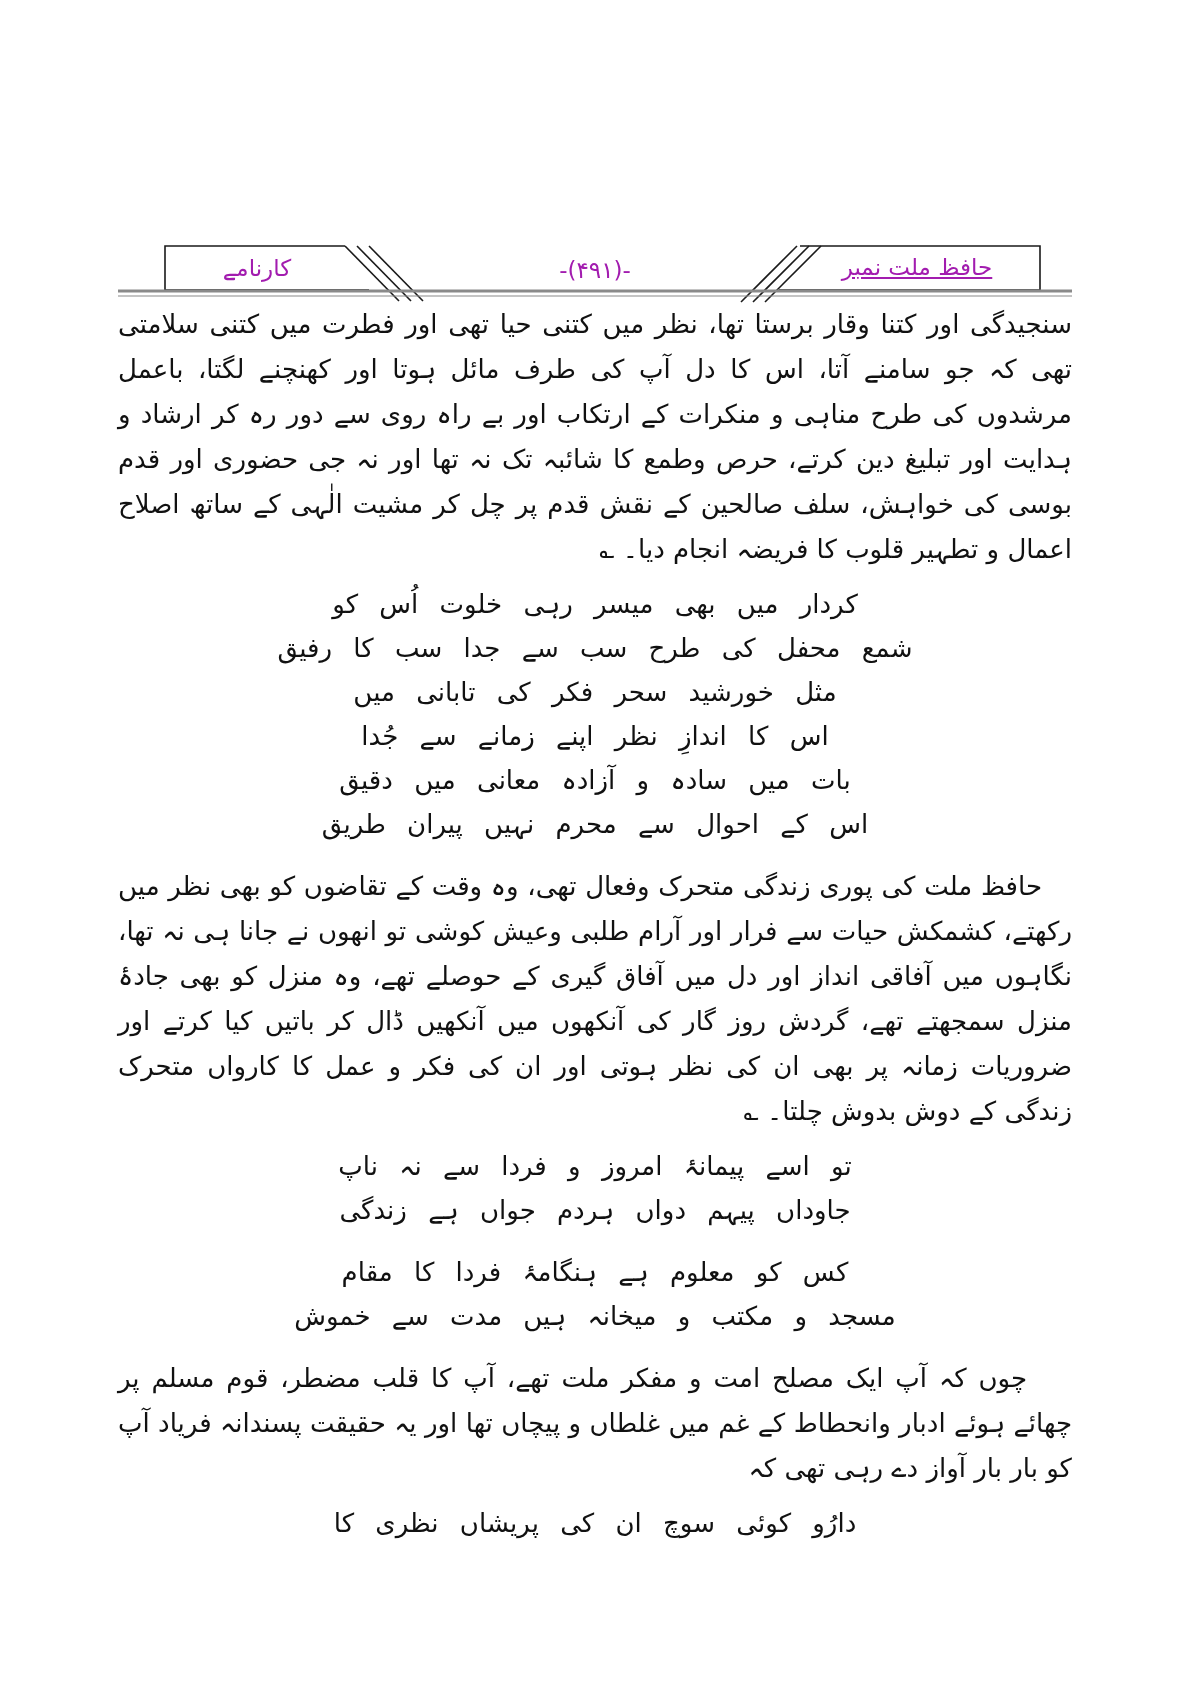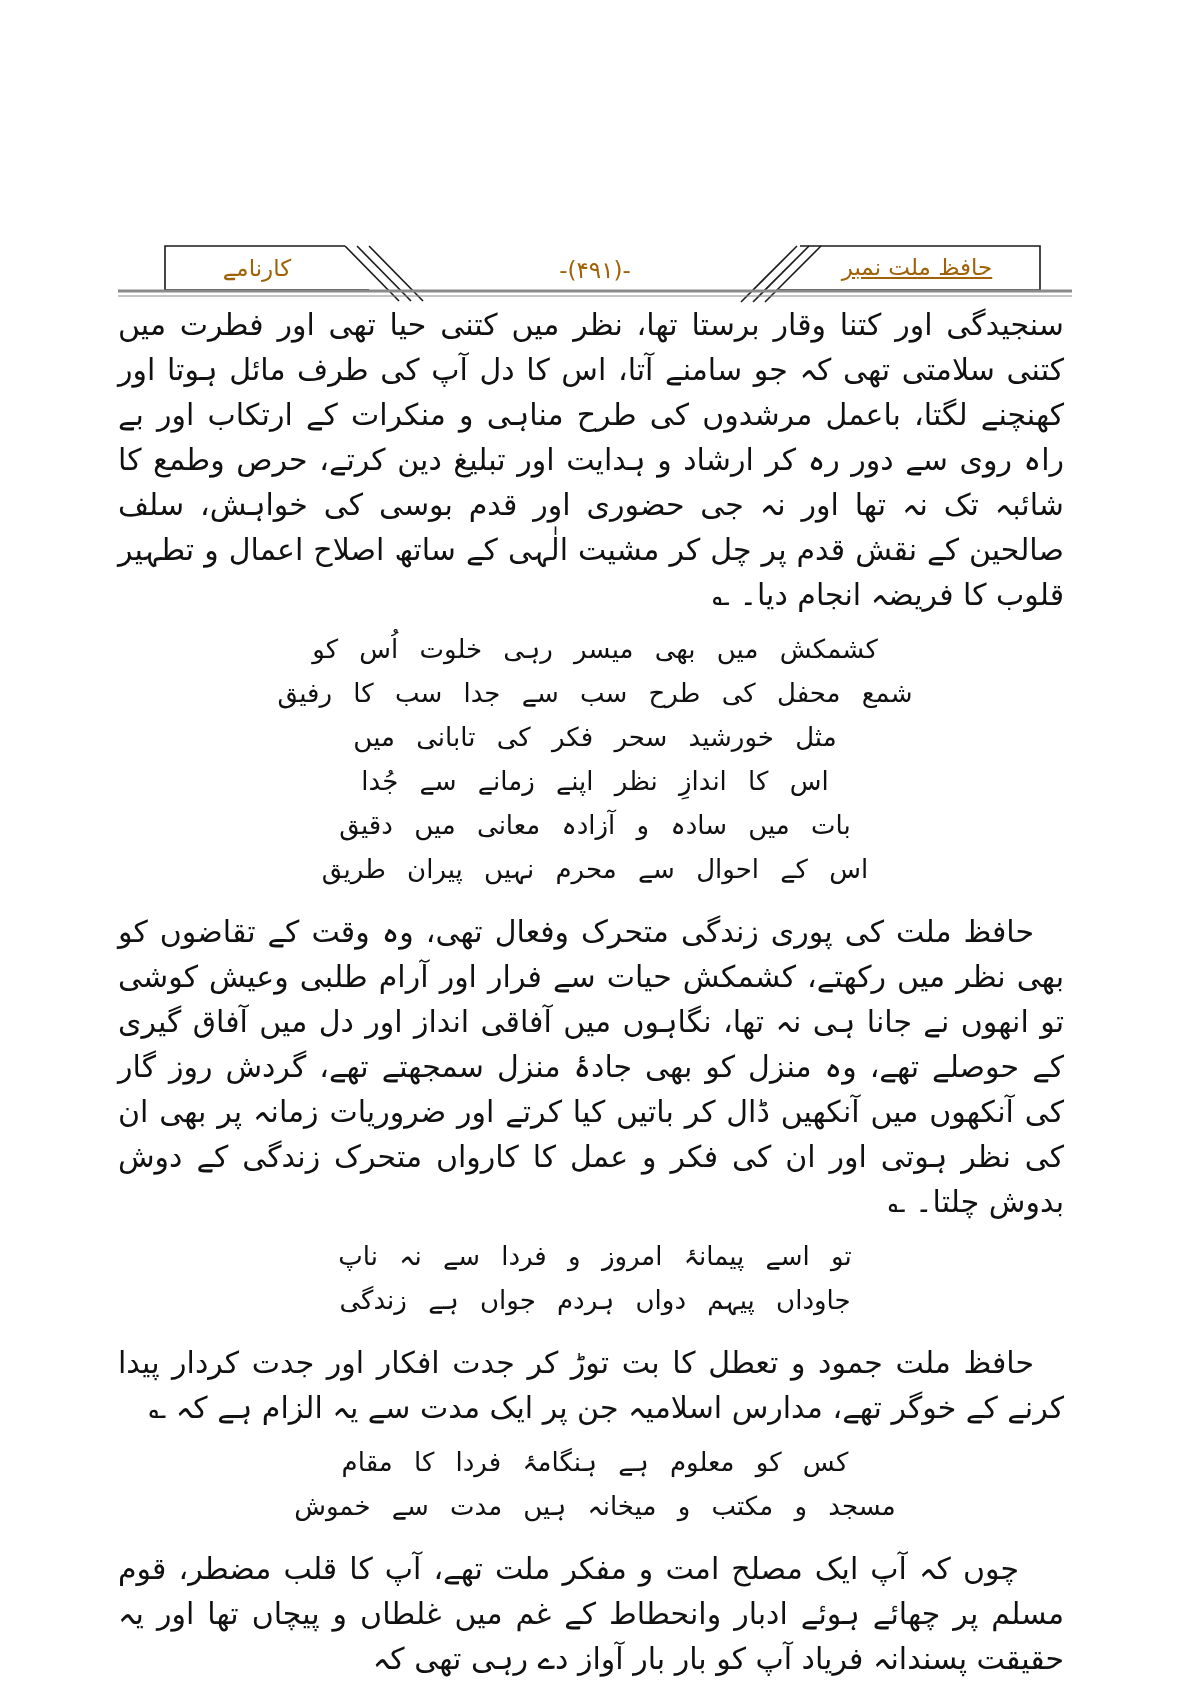--- a/index.html
+++ b/index.html
@@ -22,35 +22,35 @@
   .header-deco {
     position: absolute;
     top: 0;
     left: 0;
     pointer-events: none;
   }
   .hdr-label {
     position: absolute;
     font-size: 23px;
     line-height: 34px;
-    color: #a16207;
+    color: #a21caf;
     white-space: nowrap;
     text-align: center;
   }
   .hdr-left  { left: 178px; top: 251px; width: 158px; }
   .hdr-num   { left: 495px; top: 253px; width: 200px; direction: ltr; unicode-bidi: isolate; }
   .hdr-right { left: 808px; top: 250px; width: 218px; text-decoration: underline; }
   
   .content {
     position: relative;
     padding: 302px 118px 0 118px;
   }
   .para {
-    margin: 0 8px 6px 0;
-    font-size: 30px;
+    margin: 0 0 6px 0;
+    font-size: 26px;
     line-height: 45px;
     text-align: justify;
     text-justify: inter-word;
   }
   .para.indent-sm { text-indent: 30px; }
   .para.indent-md { text-indent: 45px; }
   .poem {
     margin: 10px 0 18px 0;
   }
   .verse {
@@ -94,36 +94,35 @@
 
   <span class="hdr-label hdr-num">-(۴۹۱)-</span>
 
   <span class="hdr-label hdr-right">حافظ ملت نمبر</span>
 
   <div class="content">
 
     <p class="para">سنجیدگی اور کتنا وقار برستا تھا، نظر میں کتنی حیا تھی اور فطرت میں کتنی سلامتی تھی کہ جو سامنے آتا، اس کا دل آپ کی طرف مائل ہوتا اور کھنچنے لگتا، باعمل مرشدوں کی طرح مناہی و منکرات کے ارتکاب اور بے راہ روی سے دور رہ کر ارشاد و ہدایت اور تبلیغ دین کرتے، حرص وطمع کا شائبہ تک نہ تھا اور نہ جی حضوری اور قدم بوسی کی خواہش، سلف صالحین کے نقش قدم پر چل کر مشیت الٰہی کے ساتھ اصلاح اعمال و تطہیر قلوب کا فریضہ انجام دیا۔ ؎</p>
 
     <div class="poem">
-      <div class="verse">کشمکش میں بھی میسر رہی خلوت اُس کو</div>
+      <div class="verse">کردار میں بھی میسر رہی خلوت اُس کو</div>
       <div class="verse">شمع محفل کی طرح سب سے جدا سب کا رفیق</div>
       <div class="verse">مثل خورشید سحر فکر کی تابانی میں</div>
       <div class="verse">اس کا اندازِ نظر اپنے زمانے سے جُدا</div>
       <div class="verse">بات میں سادہ و آزادہ معانی میں دقیق</div>
       <div class="verse">اس کے احوال سے محرم نہیں پیران طریق</div>
     </div>
 
     <p class="para indent-sm">حافظ ملت کی پوری زندگی متحرک وفعال تھی، وہ وقت کے تقاضوں کو بھی نظر میں رکھتے، کشمکش حیات سے فرار اور آرام طلبی وعیش کوشی تو انھوں نے جانا ہی نہ تھا، نگاہوں میں آفاقی انداز اور دل میں آفاق گیری کے حوصلے تھے، وہ منزل کو بھی جادۂ منزل سمجھتے تھے، گردش روز گار کی آنکھوں میں آنکھیں ڈال کر باتیں کیا کرتے اور ضروریات زمانہ پر بھی ان کی نظر ہوتی اور ان کی فکر و عمل کا کارواں متحرک زندگی کے دوش بدوش چلتا۔ ؎</p>
 
     <div class="poem">
       <div class="verse">تو اسے پیمانۂ امروز و فردا سے نہ ناپ</div>
       <div class="verse">جاوداں پیہم دواں ہردم جواں ہے زندگی</div>
     </div>
 
-    <p class="para indent-sm">حافظ ملت جمود و تعطل کا بت توڑ کر جدت افکار اور جدت کردار پیدا کرنے کے خوگر تھے، مدارس اسلامیہ جن پر ایک مدت سے یہ الزام ہے کہ ؎</p>
 
     <div class="poem">
       <div class="verse">کس کو معلوم ہے ہنگامۂ فردا کا مقام</div>
       <div class="verse">مسجد و مکتب و میخانہ ہیں مدت سے خموش</div>
     </div>
 
     <p class="para indent-md">چوں کہ آپ ایک مصلح امت و مفکر ملت تھے، آپ کا قلب مضطر، قوم مسلم پر چھائے ہوئے ادبار وانحطاط کے غم میں غلطاں و پیچاں تھا اور یہ حقیقت پسندانہ فریاد آپ کو بار بار آواز دے رہی تھی کہ</p>
 
     <div class="poem">
       <div class="verse">دارُو کوئی سوچ ان کی پریشاں نظری کا</div>

